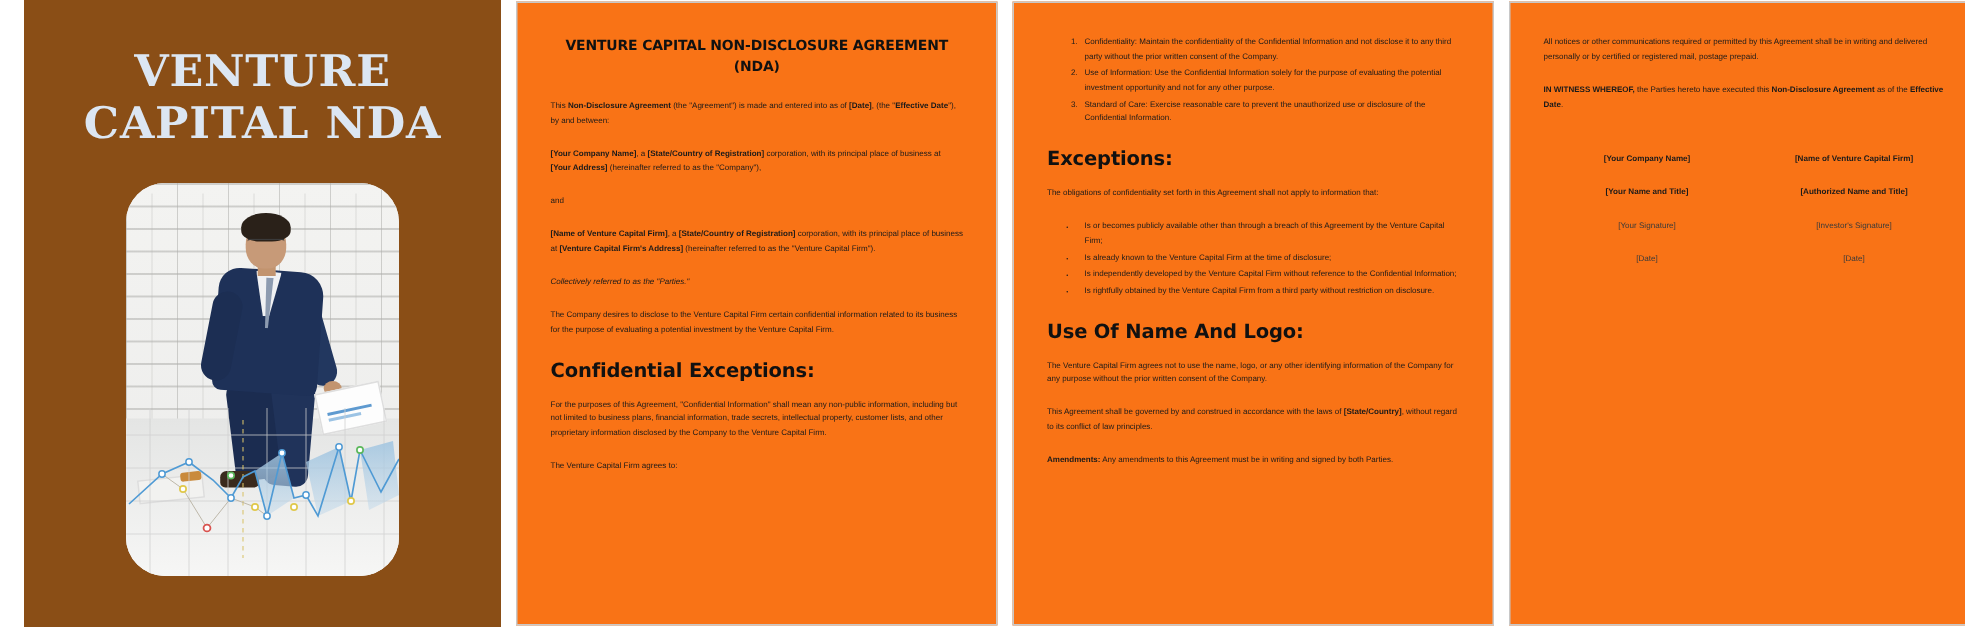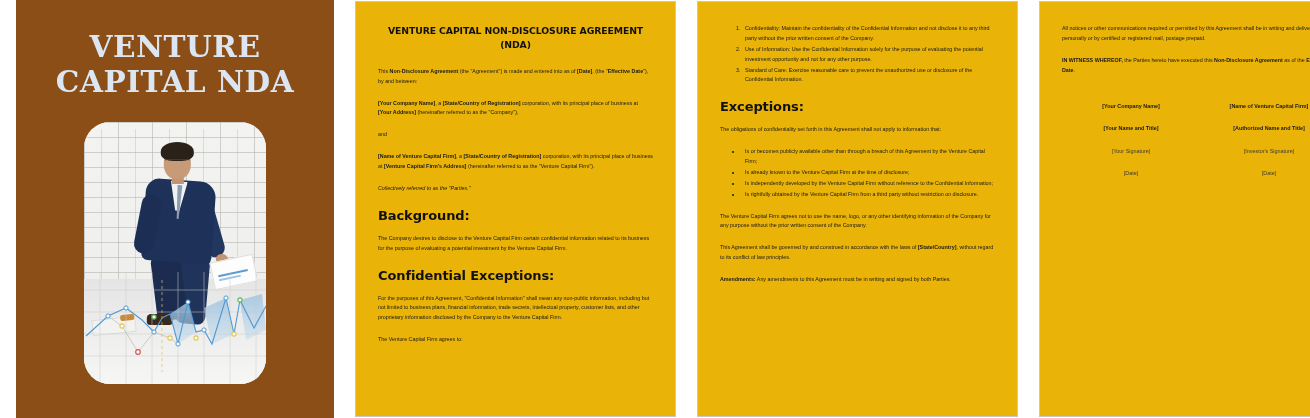--- a/index.html
+++ b/index.html
@@ -95,28 +95,27 @@
   .p-paper i:nth-child(2){top:17px;width:22px;background:#9cc3e4;}
   .clipboard{position:absolute;left:8px;top:196px;width:42px;height:14px;background:#f2f2f0;border:1px solid #ddd;transform:rotate(-6deg);}
   .clipboard::after{content:"";position:absolute;left:28px;top:-3px;width:14px;height:6px;background:#c98a3c;border-radius:2px;}
 
   
   .cover-chart{position:absolute;left:0;right:0;bottom:0;height:112px;}
   .cover-chart svg{display:block;width:100%;height:100%;}
 
   
   .page{
-    background:#eab308;
+    background:#f97316;
     border:1px solid #c8c8c8;
     height:416px;
     box-sizing:border-box;
     overflow:hidden;
     position:relative;
     flex:0 0 auto;
-    margin-left:11px;
   }
   .page-2,.page-3{width:321px;}
   .page-4{width:322px;}
   .page-inner{
     padding:22px 22px 0 22px;
     box-sizing:border-box;
     height:100%;
   }
   .doc-title{
     margin:0 0 14px 0;
@@ -274,21 +273,20 @@
       </p>
 
       <p class="body">and</p>
 
       <p class="body">
         <span class="b">[Name of Venture Capital Firm]</span>, a <span class="b">[State/Country of Registration]</span> corporation, with its principal place of business at <span class="b">[Venture Capital Firm's Address]</span> (hereinafter referred to as the "Venture Capital Firm").
       </p>
 
       <p class="body italic">Collectively referred to as the "Parties."</p>
 
-      <h2 class="sec">Background:</h2>
       <p class="body">The Company desires to disclose to the Venture Capital Firm certain confidential information related to its business for the purpose of evaluating a potential investment by the Venture Capital Firm.</p>
 
       <h2 class="sec">Confidential Exceptions:</h2>
       <p class="body">For the purposes of this Agreement, "Confidential Information" shall mean any non-public information, including but not limited to business plans, financial information, trade secrets, intellectual property, customer lists, and other proprietary information disclosed by the Company to the Venture Capital Firm.</p>
 
       <p class="body">The Venture Capital Firm agrees to:</p>
     </div>
   </section>
 
   <section class="page page-3">
@@ -302,20 +300,21 @@
       <h2 class="sec">Exceptions:</h2>
       <p class="body">The obligations of confidentiality set forth in this Agreement shall not apply to information that:</p>
 
       <ul class="bulleted">
         <li>Is or becomes publicly available other than through a breach of this Agreement by the Venture Capital Firm;</li>
         <li>Is already known to the Venture Capital Firm at the time of disclosure;</li>
         <li>Is independently developed by the Venture Capital Firm without reference to the Confidential Information;</li>
         <li>Is rightfully obtained by the Venture Capital Firm from a third party without restriction on disclosure.</li>
       </ul>
 
+      <h2 class="sec">Use Of Name And Logo:</h2>
       <p class="body">The Venture Capital Firm agrees not to use the name, logo, or any other identifying information of the Company for any purpose without the prior written consent of the Company.</p>
 
       <p class="body">
         This Agreement shall be governed by and construed in accordance with the laws of <span class="b">[State/Country]</span>, without regard to its conflict of law principles.
       </p>
 
       <p class="body">
         <span class="b">Amendments:</span><span> Any amendments to this Agreement must be in writing and signed by both Parties.</span>
       </p>
     </div>

